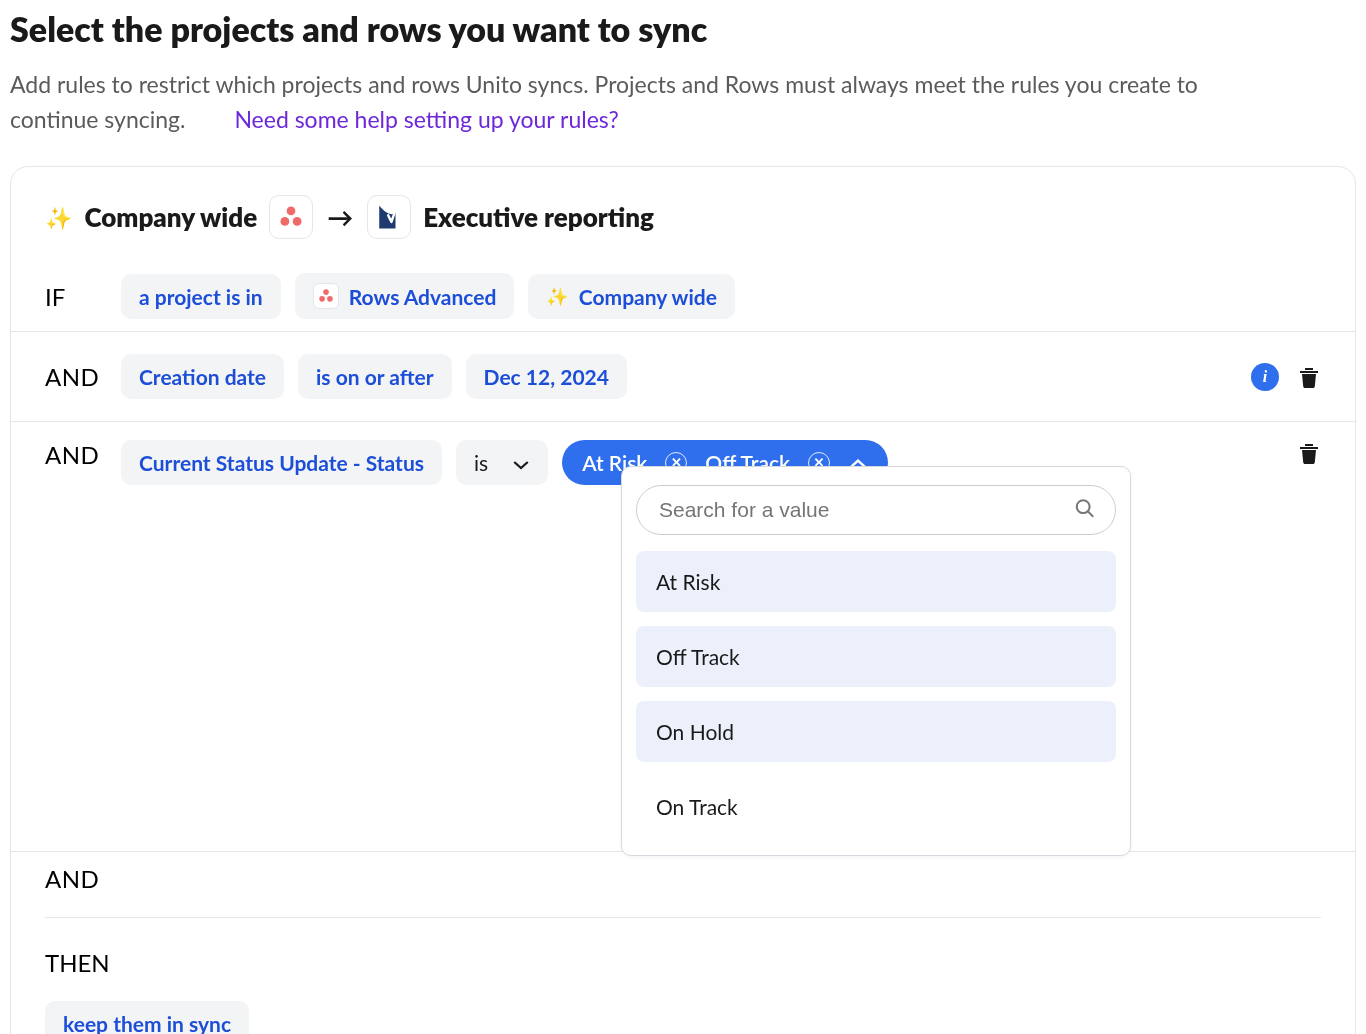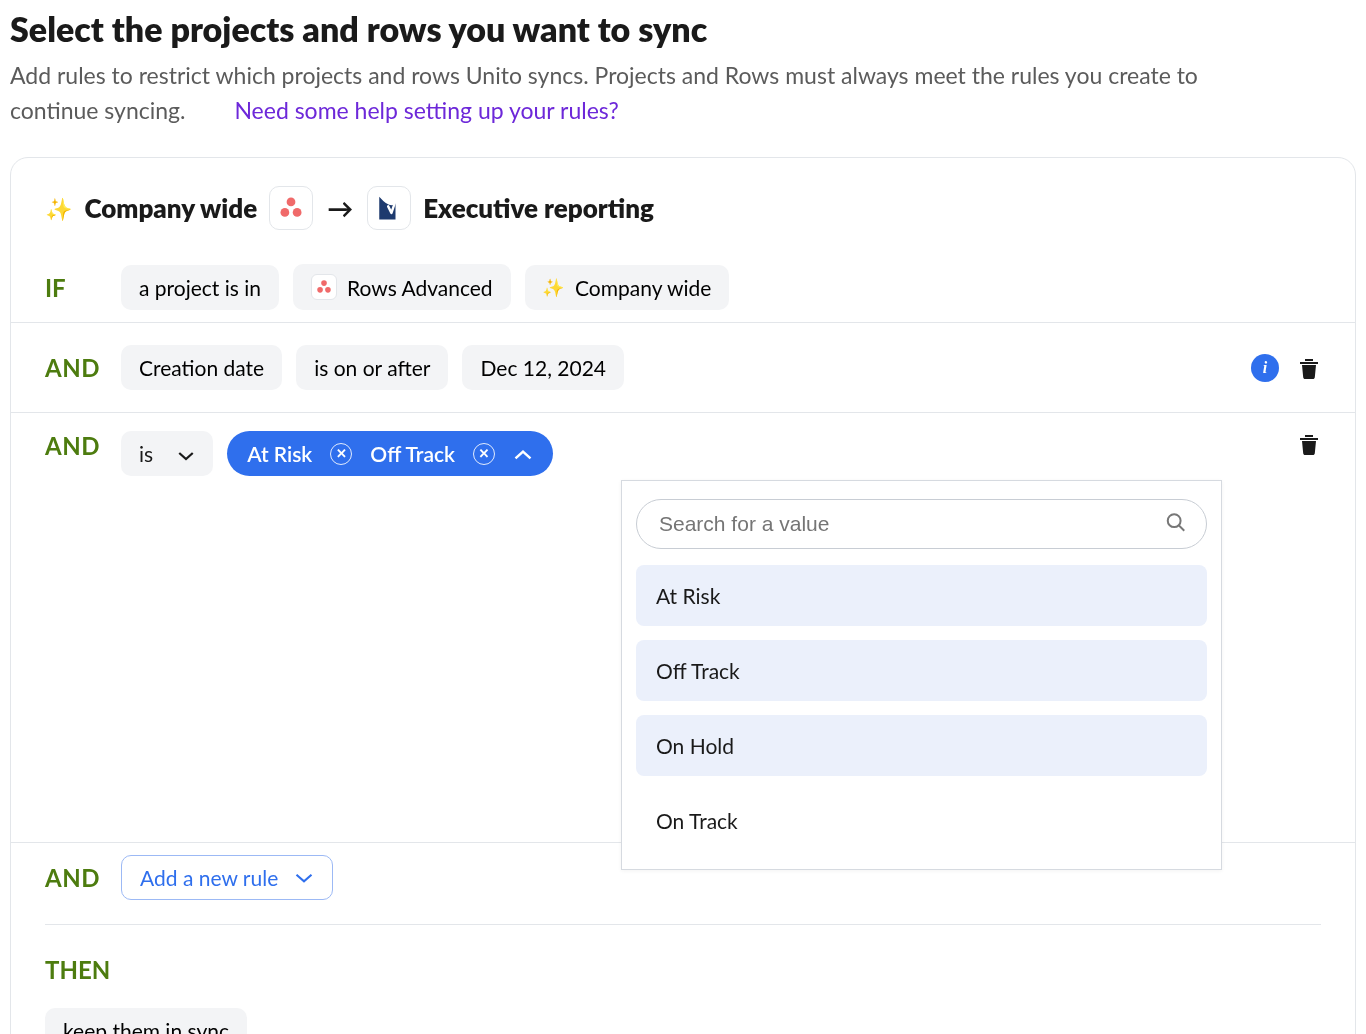--- a/index.html
+++ b/index.html
@@ -6,21 +6,21 @@
   body {
     font-family: -apple-system, BlinkMacSystemFont, "Segoe UI", "Lato", sans-serif;
     background: #fff;
     color: #1a1a1a;
     padding: 8px 10px 20px 10px;
     width: 1366px;
   }
   h1 {
     font-size: 34px;
     font-weight: 800;
-    margin-bottom: 9px;
+    margin-bottom: 18px;
     color: #1a1a1a;
   }
   .subtitle {
     font-size: 23px;
     color: #5b5b5b;
     line-height: 1.5;
     margin-bottom: 30px;
     max-width: 1200px;
   }
   .subtitle a {
@@ -70,34 +70,35 @@
     border-bottom: 1.5px solid #e3e6ea;
     padding-top: 22px;
     padding-bottom: 22px;
   }
   .divider-row {
     border-top: 1.5px solid #e3e6ea;
     margin: 12px 34px 18px 34px;
   }
   .keyword {
     font-size: 24px;
-    font-weight: 700;
+    font-weight: 400;
     min-width: 62px;
-    color: #4d7c0f;
+    color: #000000;
   }
   .keyword.and { letter-spacing: 0.5px; }
   .token {
     background: #f3f4f6;
     border-radius: 10px;
     padding: 10px 18px;
     font-size: 21px;
-    color: #000000;
+    color: #1d4ed8;
     display: inline-flex;
     align-items: center;
     gap: 10px;
+    font-weight: bold;
   }
   .token .mini-icon {
     display:inline-flex;
     align-items:center;
     justify-content:center;
     width:26px;
     height:26px;
     border:1px solid #e3e6ea;
     border-radius:6px;
     background:#fff;
@@ -167,25 +168,25 @@
     font-size:21px;
     display:inline-flex;
     align-items:center;
     gap:16px;
     cursor:pointer;
   }
   .add-rule-btn svg { width:20px; height:14px; stroke:#2f6fed; }
   .dropdown {
     position:absolute;
     left:610px;
-    top:67px;
-    width:601px;
+    top:44px;
+    width:510px;
     background:#fff;
     border:1.5px solid #d6dae0;
-    border-radius:0;
+    border-radius:10px;
     padding:18px 14px;
     box-shadow: 0 1px 4px rgba(0,0,0,0.05);
     z-index:10;
   }
   .dropdown-search {
     width:100%;
     border:1.5px solid #c8cdd4;
     border-radius:28px;
     padding:12px 48px 12px 22px;
     font-size:21px;
@@ -274,20 +275,21 @@
       <span class="trash">
         <svg viewBox="0 0 24 24" fill="currentColor">
             <path d="M3 6h18v2H3zM8 3h8v2H8zM5 9h14l-1.2 12.2c-.1.9-.9 1.8-1.8 1.8H8c-.9 0-1.7-.9-1.8-1.8L5 9z"></path>
           </svg>
       </span>
     </span>
   </div>
 
   <div class="row extra-height" style="border-bottom:1.5px solid #e3e6ea;">
     <span class="keyword and">AND</span>
+    <span class="token">Current Status Update - Status</span>
     <span class="select-pill">
       <span>is</span>
       <span class="caret-down">
         <svg viewBox="0 0 24 14" fill="none" stroke="#1a1a1a" stroke-width="3">
             <path d="M3 3l9 8 9-8"></path>
           </svg>
       </span>
     </span>
     <span class="multi-select">
       <span>At Risk</span>
@@ -320,26 +322,20 @@
       </div>
       <div class="dropdown-option">At Risk</div>
       <div class="dropdown-option">Off Track</div>
       <div class="dropdown-option">On Hold</div>
       <div class="dropdown-option plain">On Track</div>
     </div>
   </div>
 
   <div class="row">
     <span class="keyword and">AND</span>
-    <span class="add-rule-btn">
-      <span>Add a new rule</span>
-      <svg viewBox="0 0 24 14" fill="none" stroke-width="2.5">
-          <path d="M3 3l9 8 9-8"></path>
-        </svg>
-    </span>
   </div>
 
   <div class="divider-row"></div>
 
   <div class="row">
     <span class="keyword" style="min-width:76px">THEN</span>
   </div>
 
   <div class="row">
 

